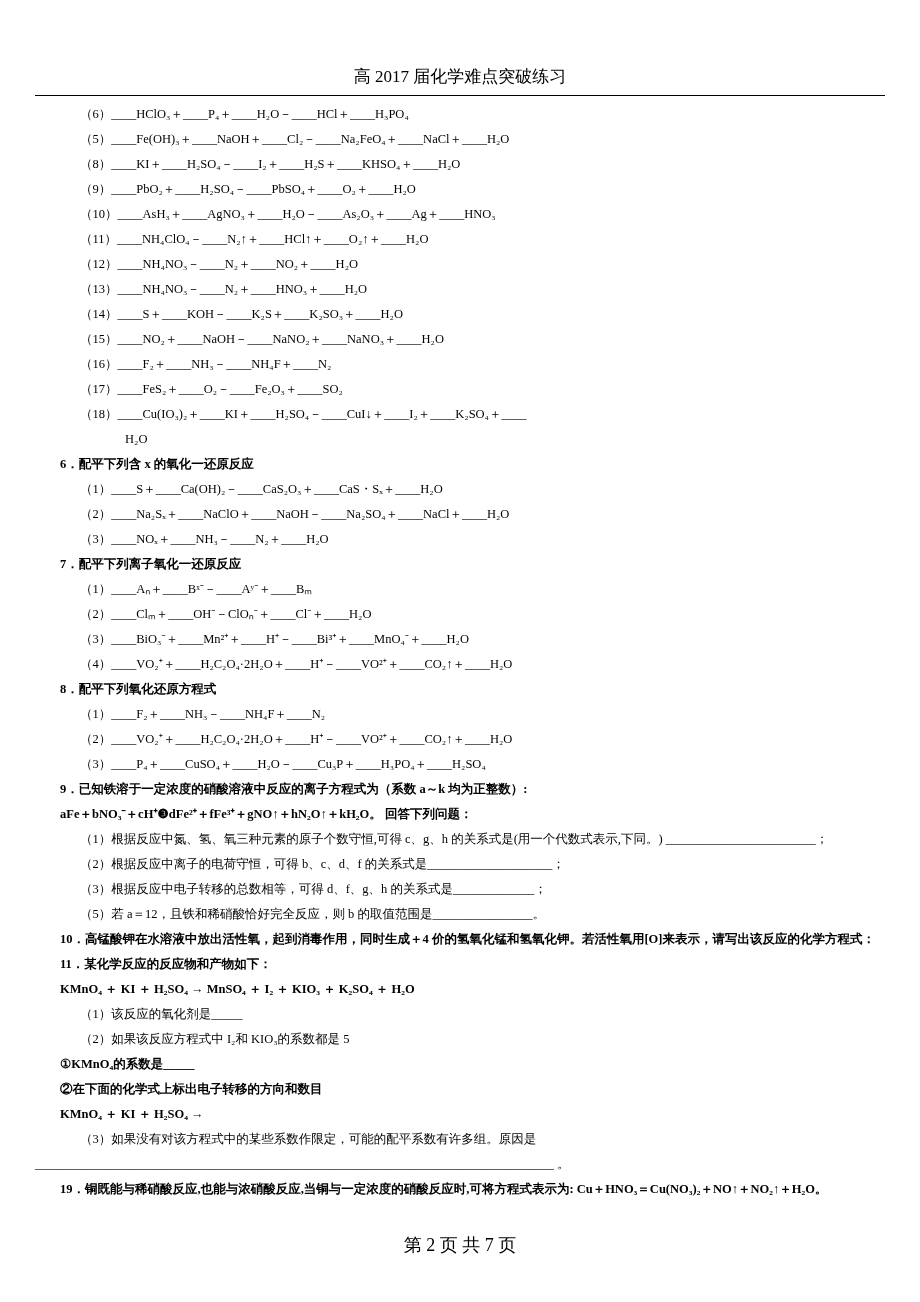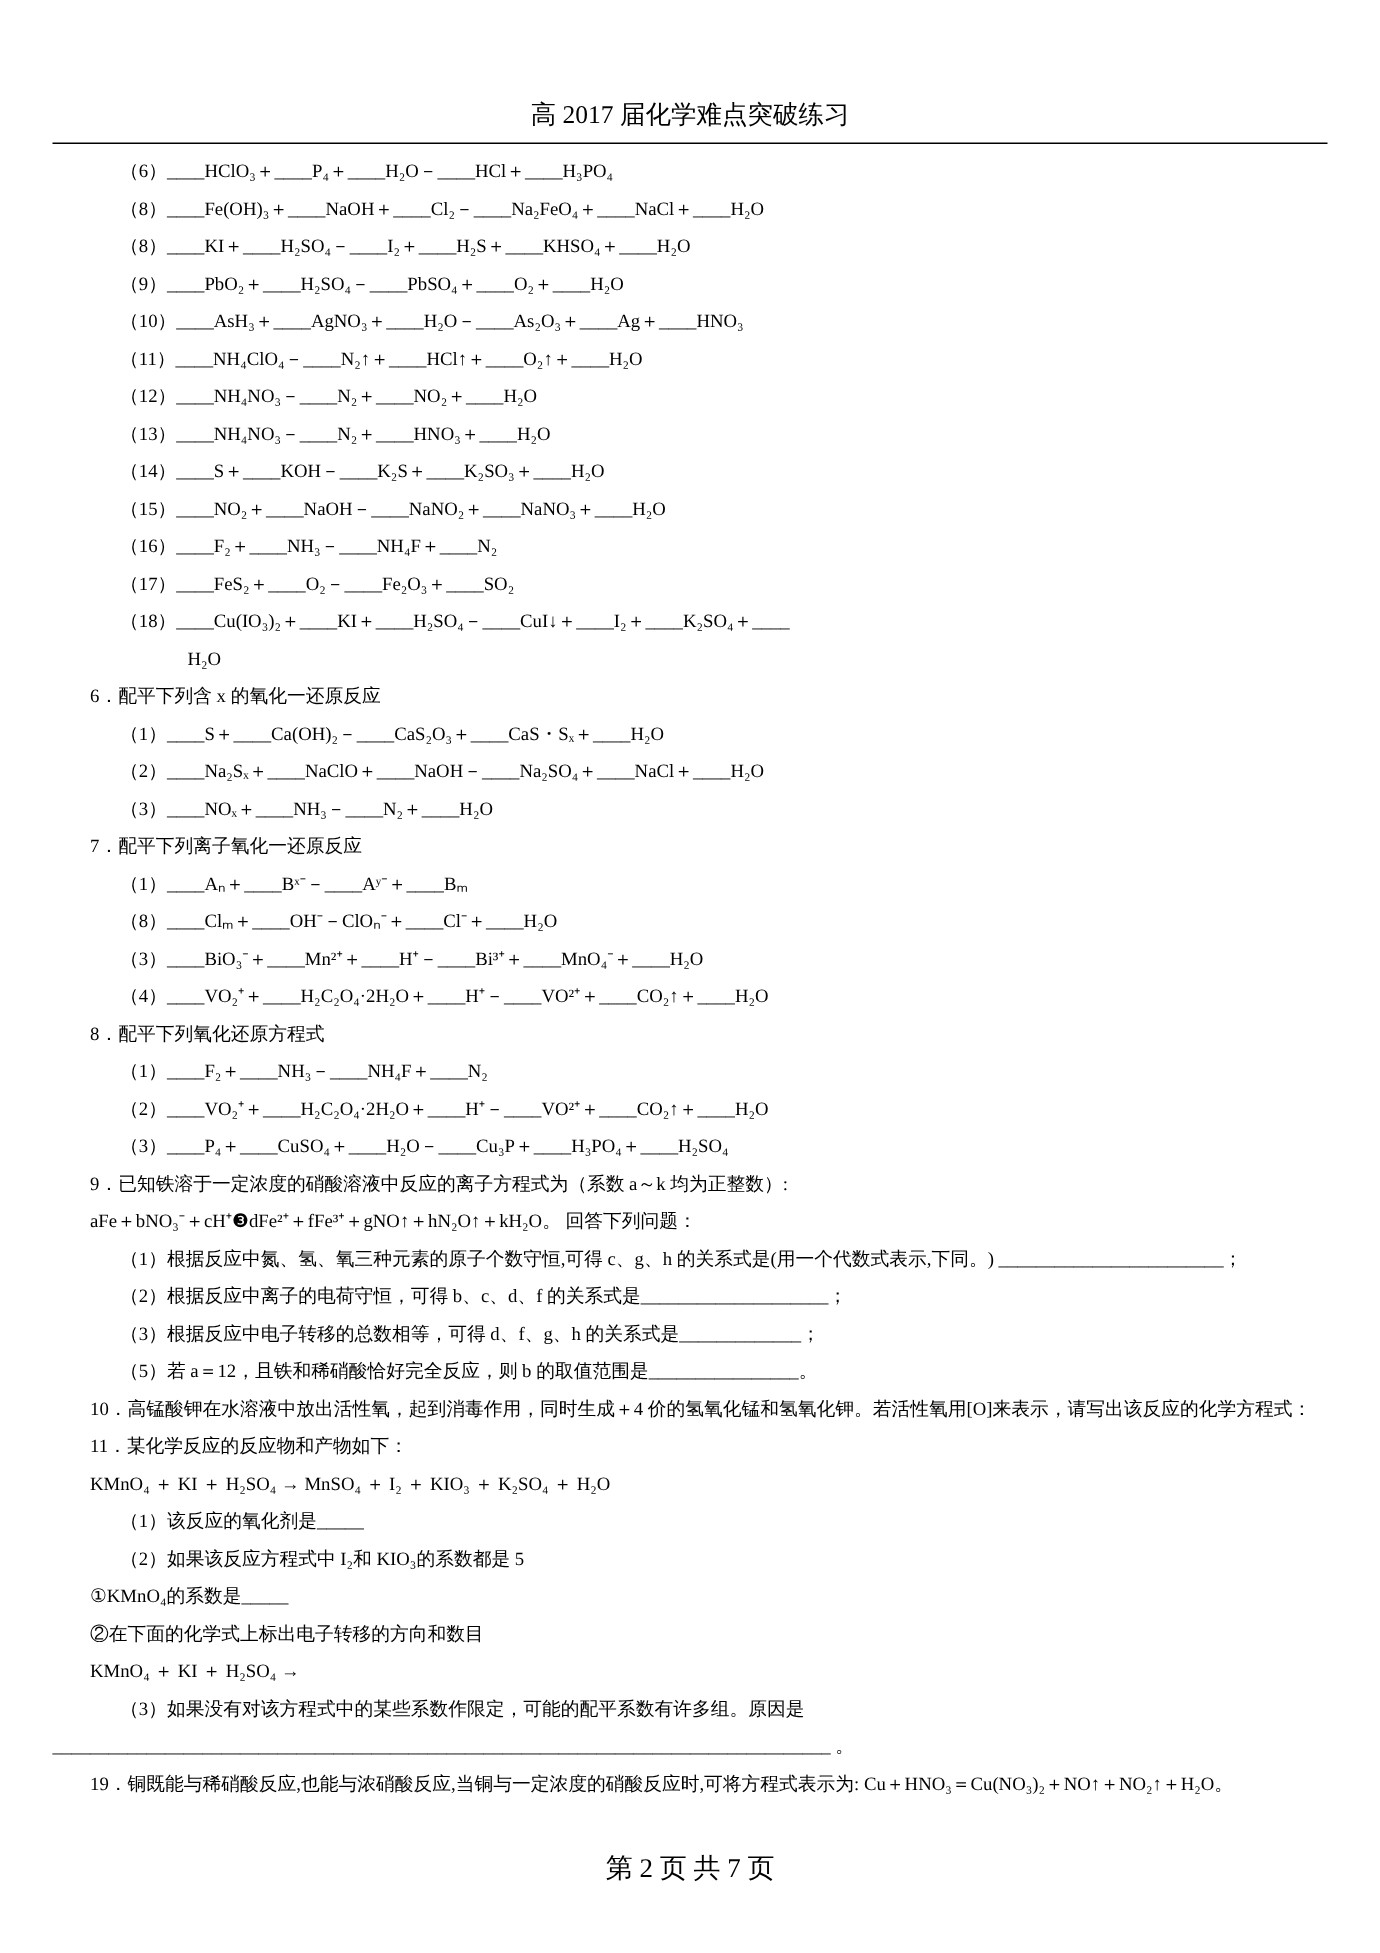--- a/index.html
+++ b/index.html
@@ -15,58 +15,58 @@
     .header {
       text-align: center;
       font-size: 17px;
       padding-bottom: 1px;
     }
     .header-rule {
       border-top: 1px solid #000;
       margin-bottom: 6px;
     }
     .indent-1 { padding-left: 45px; font-family: Liberation Serif, serif; }
-    .indent-0 { padding-left: 25px; }
+    .indent-0 { padding-left: 25px; font-weight: bold; }
     .noindent { padding-left: 0; }
     .line { white-space: nowrap; }
     .footer {
       text-align: center;
       margin-top: 25px;
       font-size: 18px;
     }
   </style>
 </head>
 <body>
 
 <div class="header">高 2017 届化学难点突破练习</div>
 <div class="header-rule"></div>
 
 <div class="line indent-1">（6）____HClO₃＋____P₄＋____H₂O－____HCl＋____H₃PO₄</div>
-<div class="line indent-1">（8）____Fe(OH)₃＋____NaOH＋____Cl₂－____Na₂FeO₄＋____NaCl＋____H₂O</div>
+<div class="line indent-1">（5）____Fe(OH)₃＋____NaOH＋____Cl₂－____Na₂FeO₄＋____NaCl＋____H₂O</div>
 <div class="line indent-1">（8）____KI＋____H₂SO₄－____I₂＋____H₂S＋____KHSO₄＋____H₂O</div>
 <div class="line indent-1">（9）____PbO₂＋____H₂SO₄－____PbSO₄＋____O₂＋____H₂O</div>
 <div class="line indent-1">（10）____AsH₃＋____AgNO₃＋____H₂O－____As₂O₃＋____Ag＋____HNO₃</div>
 <div class="line indent-1">（11）____NH₄ClO₄－____N₂↑＋____HCl↑＋____O₂↑＋____H₂O</div>
 <div class="line indent-1">（12）____NH₄NO₃－____N₂＋____NO₂＋____H₂O</div>
 <div class="line indent-1">（13）____NH₄NO₃－____N₂＋____HNO₃＋____H₂O</div>
 <div class="line indent-1">（14）____S＋____KOH－____K₂S＋____K₂SO₃＋____H₂O</div>
 <div class="line indent-1">（15）____NO₂＋____NaOH－____NaNO₂＋____NaNO₃＋____H₂O</div>
 <div class="line indent-1">（16）____F₂＋____NH₃－____NH₄F＋____N₂</div>
 <div class="line indent-1">（17）____FeS₂＋____O₂－____Fe₂O₃＋____SO₂</div>
 <div class="line indent-1">（18）____Cu(IO₃)₂＋____KI＋____H₂SO₄－____CuI↓＋____I₂＋____K₂SO₄＋____</div>
 <div class="line" style="padding-left:90px;">H₂O</div>
 
 <div class="line indent-0">6．配平下列含 x 的氧化一还原反应</div>
 <div class="line indent-1">（1）____S＋____Ca(OH)₂－____CaS₂O₃＋____CaS・Sₓ＋____H₂O</div>
 <div class="line indent-1">（2）____Na₂Sₓ＋____NaClO＋____NaOH－____Na₂SO₄＋____NaCl＋____H₂O</div>
 <div class="line indent-1">（3）____NOₓ＋____NH₃－____N₂＋____H₂O</div>
 
 <div class="line indent-0">7．配平下列离子氧化一还原反应</div>
 <div class="line indent-1">（1）____Aₙ＋____Bˣ⁻－____Aʸ⁻＋____Bₘ</div>
-<div class="line indent-1">（8）____Clₘ＋____OH⁻－ClOₙ⁻＋____Cl⁻＋____H₂O</div>
+<div class="line indent-1">（2）____Clₘ＋____OH⁻－ClOₙ⁻＋____Cl⁻＋____H₂O</div>
 <div class="line indent-1">（3）____BiO₃⁻＋____Mn²⁺＋____H⁺－____Bi³⁺＋____MnO₄⁻＋____H₂O</div>
 <div class="line indent-1">（4）____VO₂⁺＋____H₂C₂O₄·2H₂O＋____H⁺－____VO²⁺＋____CO₂↑＋____H₂O</div>
 
 <div class="line indent-0">8．配平下列氧化还原方程式</div>
 <div class="line indent-1">（1）____F₂＋____NH₃－____NH₄F＋____N₂</div>
 <div class="line indent-1">（2）____VO₂⁺＋____H₂C₂O₄·2H₂O＋____H⁺－____VO²⁺＋____CO₂↑＋____H₂O</div>
 <div class="line indent-1">（3）____P₄＋____CuSO₄＋____H₂O－____Cu₃P＋____H₃PO₄＋____H₂SO₄</div>
 
 <div class="line indent-0">9．已知铁溶于一定浓度的硝酸溶液中反应的离子方程式为（系数 a～k 均为正整数）:</div>
 <div class="line indent-0">aFe＋bNO₃⁻＋cH⁺❸dFe²⁺＋fFe³⁺＋gNO↑＋hN₂O↑＋kH₂O。 回答下列问题：</div>

